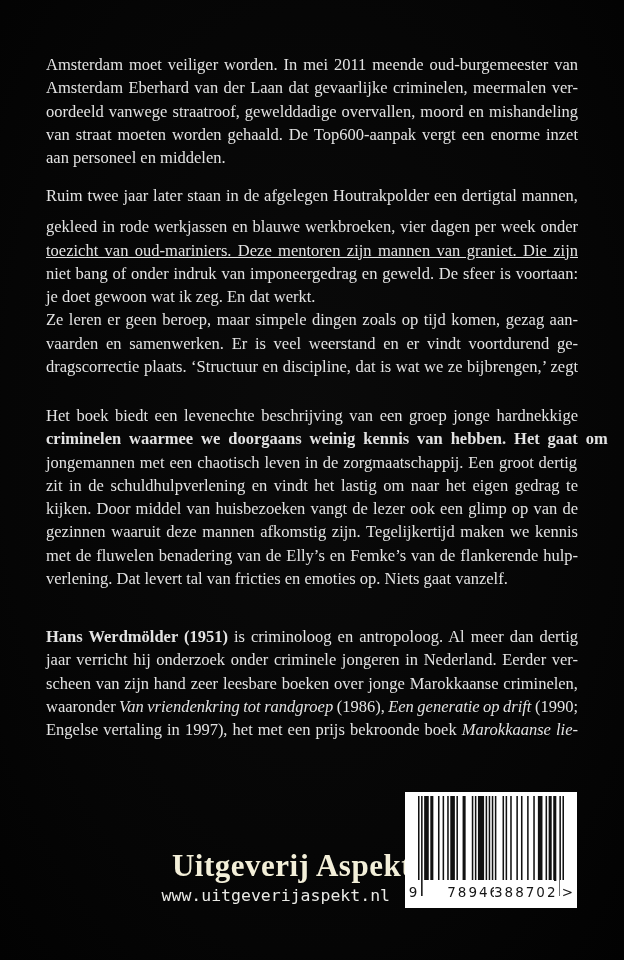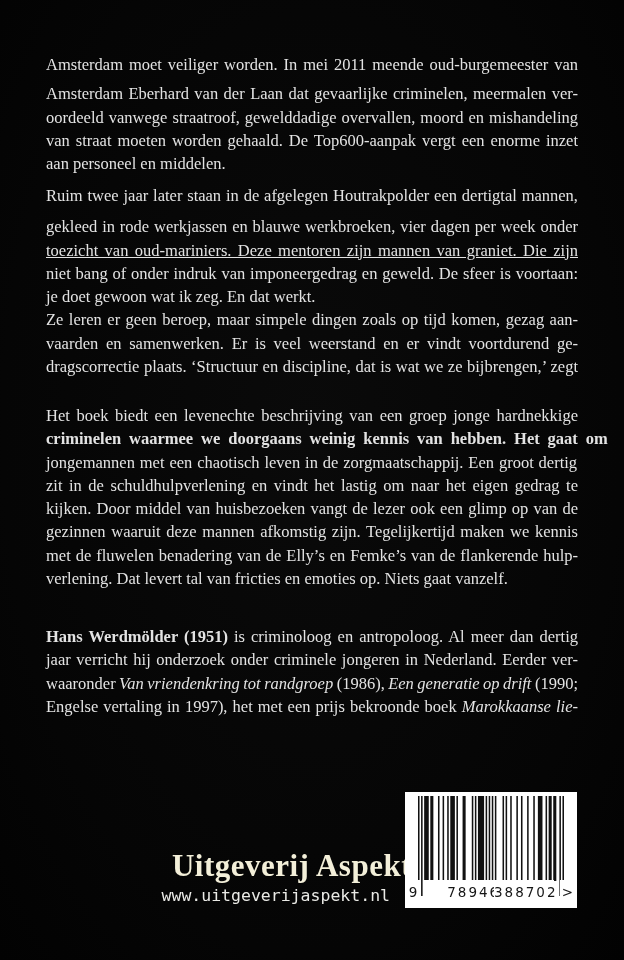--- a/index.html
+++ b/index.html
@@ -71,21 +71,21 @@
   .bc-left{left:18px;width:64px;letter-spacing:2px;padding-left:24px;}
   .bc-right{left:89px;width:60px;letter-spacing:2px;}
   .bc-mark{left:155px;width:15px;}
 </style>
 </head>
 <body>
 
 <div class="cover">
   <div class="textblock" style="top:53px">
       <div class="line" style="word-spacing: 1.78472px;"><span>Amsterdam moet veiliger worden. In mei 2011 meende oud-burgemeester van</span></div>
-      <div class="line" style="word-spacing: 1.32292px; margin-top: 6px;"><span>Amsterdam Eberhard van der Laan dat gevaarlijke criminelen, meermalen ver-</span></div>
+      <div class="line" style="word-spacing: 1.32292px;"><span>Amsterdam Eberhard van der Laan dat gevaarlijke criminelen, meermalen ver-</span></div>
       <div class="line" style="word-spacing: 0.924107px;"><span>oordeeld vanwege straatroof, gewelddadige overvallen, moord en mishandeling</span></div>
       <div class="line" style="word-spacing: 1.83281px;"><span>van straat moeten worden gehaald. De Top600-aanpak vergt een enorme inzet</span></div>
       <div class="line" style=""><span>aan personeel en middelen.</span></div>
     </div>
   <div class="textblock" style="top:184px">
       <div class="line" style="word-spacing: 0.715909px;"><span>Ruim twee jaar later staan in de afgelegen Houtrakpolder een dertigtal mannen,</span></div>
       <div class="line" style="word-spacing: 0.71733px; margin-top: 8px;"><span>gekleed in rode werkjassen en blauwe werkbroeken, vier dagen per week onder</span></div>
       <div class="line" style="word-spacing: 2.25156px; text-decoration: underline;"><span>toezicht van oud-mariniers. Deze mentoren zijn mannen van graniet. Die zijn</span></div>
       <div class="line" style="word-spacing: 0.716146px;"><span>niet bang of onder indruk van imponeergedrag en geweld. De sfeer is voortaan:</span></div>
       <div class="line" style=""><span>je doet gewoon wat ik zeg. En dat werkt.</span></div>
@@ -99,20 +99,21 @@
       <div class="line" style="word-spacing: 0.770312px;"><span>jongemannen met een chaotisch leven in de zorgmaatschappij. Een groot dertig</span></div>
       <div class="line" style="word-spacing: 2.39904px;"><span>zit in de schuldhulpverlening en vindt het lastig om naar het eigen gedrag te</span></div>
       <div class="line" style="word-spacing: 1.02404px;"><span>kijken. Door middel van huisbezoeken vangt de lezer ook een glimp op van de</span></div>
       <div class="line" style="word-spacing: 1.54167px;"><span>gezinnen waaruit deze mannen afkomstig zijn. Tegelijkertijd maken we kennis</span></div>
       <div class="line" style="word-spacing: 0.80599px;"><span>met de fluwelen benadering van de Elly’s en Femke’s van de flankerende hulp-</span></div>
       <div class="line" style=""><span>verlening. Dat levert tal van fricties en emoties op. Niets gaat vanzelf.</span></div>
     </div>
   <div class="textblock" style="top:625px">
       <div class="line" style="word-spacing: 1.8875px;"><span class="b">Hans Werdmölder (1951)</span><span> is criminoloog en antropoloog. Al meer dan dertig</span></div>
       <div class="line" style="word-spacing: 1.51094px;"><span>jaar verricht hij onderzoek onder criminele jongeren in Nederland. Eerder ver-</span></div>
+      <div class="line" style="word-spacing: 0.651563px;"><span>scheen van zijn hand zeer leesbare boeken over jonge Marokkaanse criminelen,</span></div>
       <div class="line" style="word-spacing: -0.678125px;"><span>waaronder </span><span class="i">Van vriendenkring tot randgroep</span><span> (1986), </span><span class="i">Een generatie op drift</span><span> (1990;</span></div>
       <div class="line" style="word-spacing: 0.931818px;"><span>Engelse vertaling in 1997), het met een prijs bekroonde boek </span><span class="i">Marokkaanse lie-</span></div>
     </div>
 
   <div class="publisher-logo">Uitgeverij Aspekt</div>
   <div class="publisher-site">www.uitgeverijaspekt.nl</div>
 
   <div class="barcode">
     <svg id="bars" viewBox="0 0 95 40" preserveAspectRatio="none" width="146" height="100">
         <rect x="0" y="0" width="1" height="40" fill="#111111"></rect>

